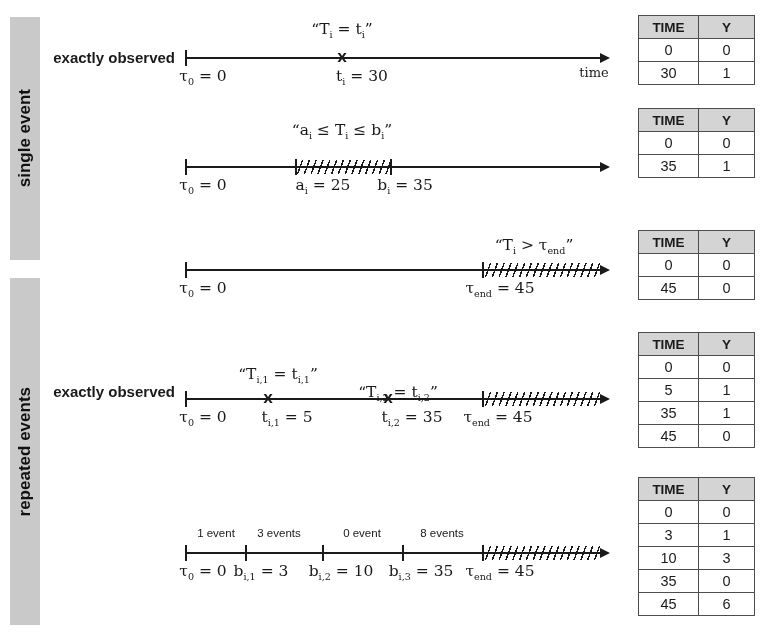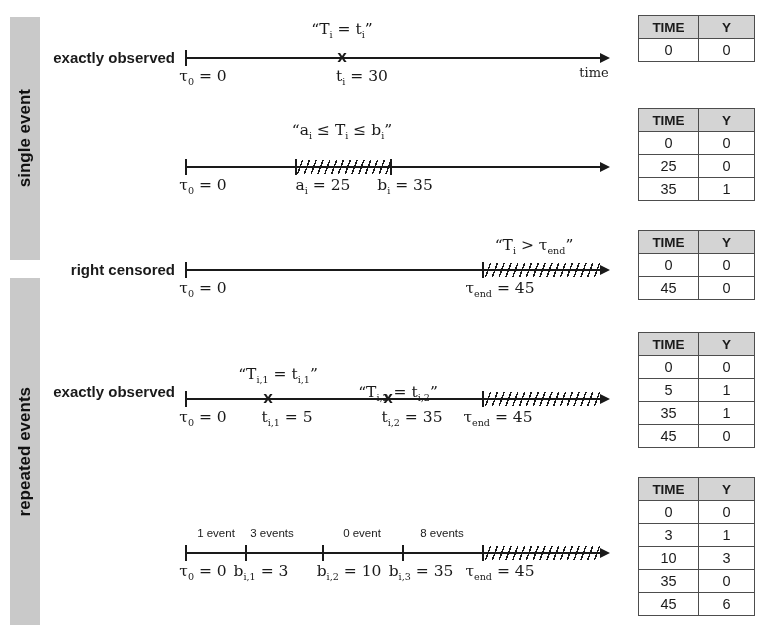--- a/index.html
+++ b/index.html
@@ -48,23 +48,20 @@
   <div class="band" style="top:17px;height:243px;">
     <span>single event</span>
   </div>
   <div class="band" style="top:278px;height:347px;">
     <span>repeated events</span>
   </div>
 
   <div class="rlabel" style="top:48px;">
     <div>exactly observed</div>
   </div>
-  <div class="rlabel" style="top:260px;">
-    <div>right censored</div>
-  </div>
   <div class="rlabel" style="top:382px;">
     <div>exactly observed</div>
   </div>
 
   <div class="tl" style="top:58px;">
     <div class="line"></div>
     <div class="arrow"></div>
     <div class="tick" style="left:0;"></div>
     <div class="xmark" style="left:157px;">X</div>
     <div class="quote math" style="left:157px;">“T<sub>i</sub> = t<sub>i</sub>”</div>
@@ -116,55 +113,55 @@
   <div class="tl" style="top:553px;">
     <div class="line"></div>
     <div class="arrow"></div>
     <div class="hatch" style="left:298px;width:118px;"></div>
     <div class="tick" style="left:0;"></div>
     <div class="tick" style="left:60px;"></div>
     <div class="tick" style="left:137px;"></div>
     <div class="tick" style="left:217px;"></div>
     <div class="tick" style="left:297px;"></div>
     <div class="seg" style="left:31px;">1 event</div>
-    <div class="seg" style="left:87px;">3 events</div>
+    <div class="seg" style="left:94px;">3 events</div>
     <div class="seg" style="left:177px;">0 event</div>
     <div class="seg" style="left:257px;">8 events</div>
     <div class="blabel math" style="left:18px;">τ<sub>0</sub> = 0</div>
     <div class="blabel math" style="left:76px;">b<sub>i,1</sub> = 3</div>
-    <div class="blabel math" style="left:164px;">b<sub>i,2</sub> = 10</div>
+    <div class="blabel math" style="left:156px;">b<sub>i,2</sub> = 10</div>
     <div class="blabel math" style="left:236px;">b<sub>i,3</sub> = 35</div>
     <div class="blabel math" style="left:315px;">τ<sub>end</sub> = 45</div>
   </div>
 
   <table class="dtable" style="top:15px;">
     <tbody>
         <tr>
           <th style="width:59px;">TIME</th>
         <th>Y</th>
         </tr>
     <tr>
           <td>0</td>
           <td>0</td>
         </tr>
+    <tr>
+          <td>30</td>
+          <td>1</td>
+        </tr>
   </tbody>
     </table>
 
   <table class="dtable" style="top:108px;">
     <tbody>
         <tr>
           <th style="width:59px;">TIME</th>
         <th>Y</th>
         </tr>
     <tr>
           <td>0</td>
-          <td>0</td>
-        </tr>
-    <tr>
-          <td>25</td>
           <td>0</td>
         </tr>
     <tr>
           <td>35</td>
           <td>1</td>
         </tr>
   </tbody>
     </table>
 
   <table class="dtable" style="top:230px;">

